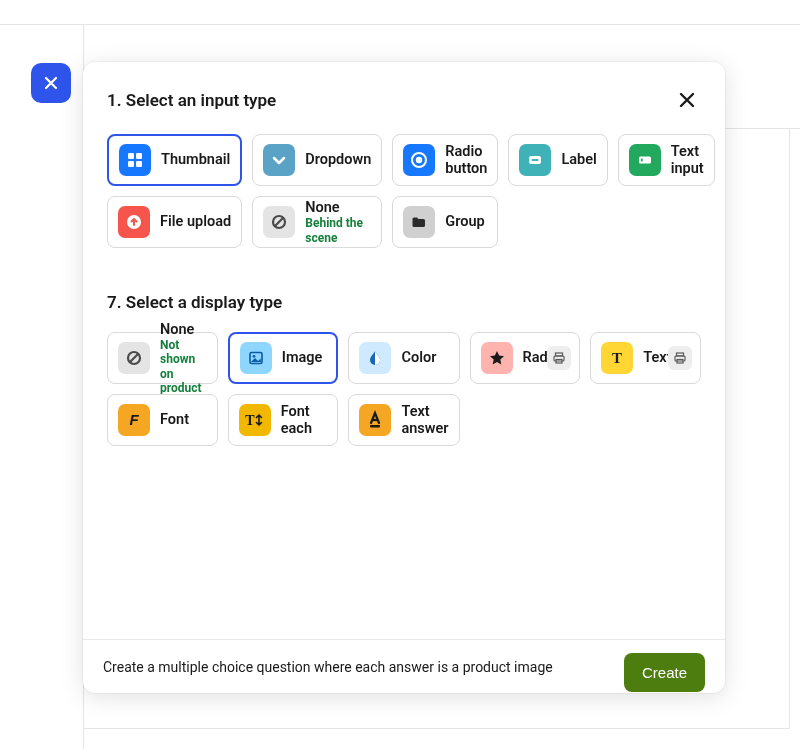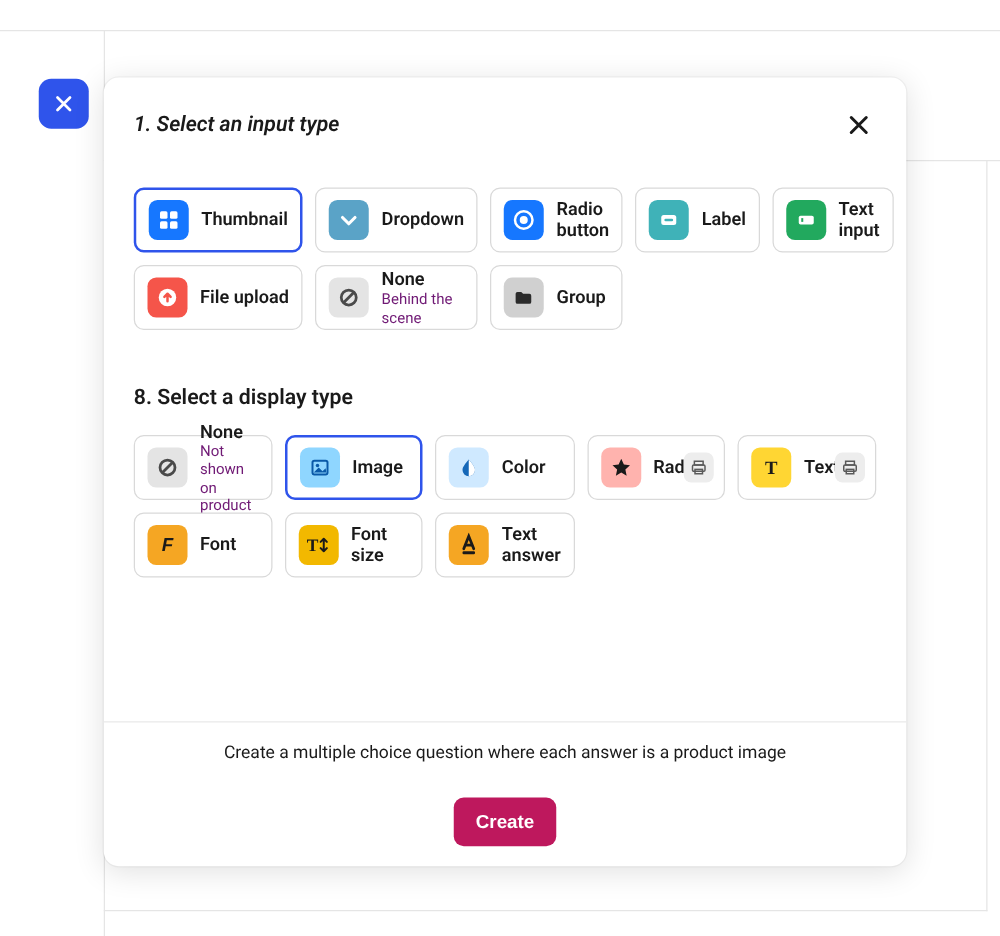--- a/index.html
+++ b/index.html
@@ -63,22 +63,21 @@
   }
   .modal-body {
     flex: 1;
     padding: 24px 24px 0 24px;
     overflow: hidden;
   }
   .modal-header-row {
     display: flex;
     justify-content: space-between;
     align-items: center;
-    margin-bottom: 36px;
-    font-style: italic;
+    margin-bottom: 20px;
   }
   .section-title {
     font-size: 17px;
     font-weight: 600;
   }
   .close-x {
     cursor: pointer;
     display: flex;
     align-items: center;
     justify-content: center;
@@ -108,56 +107,55 @@
     width: 32px; height: 32px;
     border-radius: 7px;
     display: flex;
     align-items: center;
     justify-content: center;
     flex-shrink: 0;
     color: #fff;
   }
   .option-texts { display: flex; flex-direction: column; line-height: 1.2; }
   .option-label { font-size: 14.5px; font-weight: 600; }
-  .option-sub { font-size: 12px; color: #701a75; font-weight: 400; }
+  .option-sub { font-size: 12px; color: #15803d; font-weight: 700; }
   .section2 { margin-top: 44px; }
   .section2 .section-title { margin-bottom: 20px; }
   .printer-badge {
     position: absolute;
     right: 8px;
     top: 50%;
     transform: translateY(-50%);
     width: 24px; height: 24px;
     border-radius: 6px;
     background: #ededed;
     display: flex;
     align-items: center;
     justify-content: center;
     color: #5a5a5a;
   }
   .modal-footer {
     border-top: 1px solid #e9e9e9;
-    padding: 16px 20px;
+    padding: 1px 20px;
     display: flex;
     align-items: center;
     justify-content: space-between;
     gap: 16px;
-    flex-direction: column;
   }
   .footer-text {
     font-size: 14px;
     color: #1a1a1a;
   }
   .create-btn {
-    background: #be185d;
+    background: #4d7c0f;
     color: #fff;
     border: none;
     border-radius: 8px;
     font-size: 15px;
-    font-weight: 700;
+    font-weight: 400;
     padding: 11px 18px;
     cursor: pointer;
     margin-top: 12px;
   }
   
   .ic-blue    { background: #1677ff; }
   .ic-teal    { background: #3fb2b8; }
   .ic-tealblue{ background: #5aa3c7; }
   .ic-red     { background: #f5554a; }
   .ic-green   { background: #22a95e; }
@@ -295,21 +293,21 @@
             </svg>
         </div>
         <div class="option-texts">
             <span class="option-label">Group</span>
           </div>
       </div>
 
     </div>
 
     <div class="section2">
-      <div class="section-title">8. Select a display type</div>
+      <div class="section-title">7. Select a display type</div>
 
       <div class="option-grid">
 
         <div class="option-card">
           <div class="option-icon ic-grey">
             <svg width="18" height="18" viewBox="0 0 18 18">
                 <circle cx="9" cy="9" r="6" fill="none" stroke="#4a4a4a" stroke-width="2.2"></circle>
                 <line x1="5" y1="13" x2="13" y2="5" stroke="#4a4a4a" stroke-width="2.2"></line>
               </svg>
           </div>
@@ -392,21 +390,21 @@
         </div>
 
         <div class="option-card">
           <div class="option-icon ic-yellowdeep">
             <svg width="22" height="20" viewBox="0 0 22 20">
                 <text x="6" y="15" text-anchor="middle" font-family="Georgia,serif" font-weight="700" font-size="14" fill="#1a1a1a">T</text>
                 <path d="M15 5 L15 15 M12.5 7.5 L15 5 L17.5 7.5 M12.5 12.5 L15 15 L17.5 12.5" fill="none" stroke="#1a1a1a" stroke-width="1.6" stroke-linecap="round" stroke-linejoin="round"></path>
               </svg>
           </div>
           <div class="option-texts">
-              <span class="option-label">Font size</span>
+              <span class="option-label">Font each</span>
             </div>
         </div>
 
         <div class="option-card">
           <div class="option-icon ic-orange">
             <svg width="20" height="20" viewBox="0 0 20 20">
                 <path d="M6 13 L10 3 L14 13" fill="none" stroke="#1a1a1a" stroke-width="2.2" stroke-linecap="round"></path>
                 <line x1="7.4" y1="10" x2="12.6" y2="10" stroke="#1a1a1a" stroke-width="2.2"></line>
                 <rect x="5" y="15" width="10" height="2.4" rx="1" fill="#1a1a1a"></rect>
               </svg>

